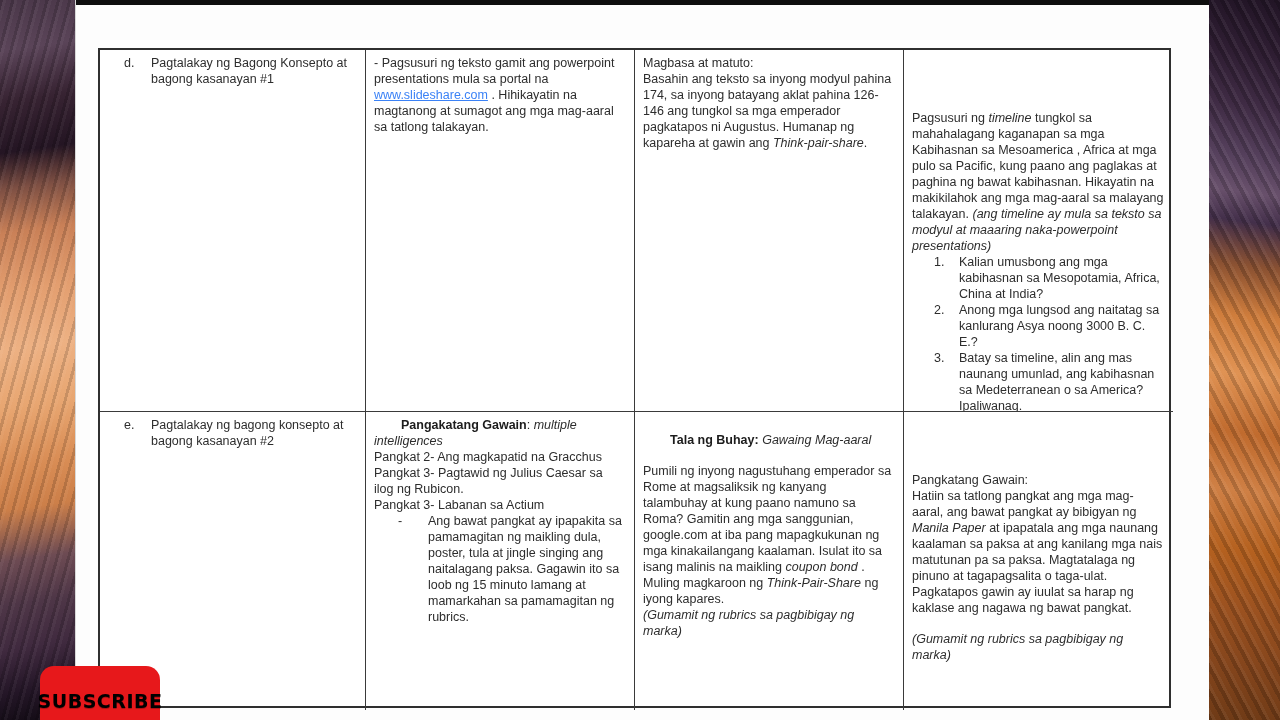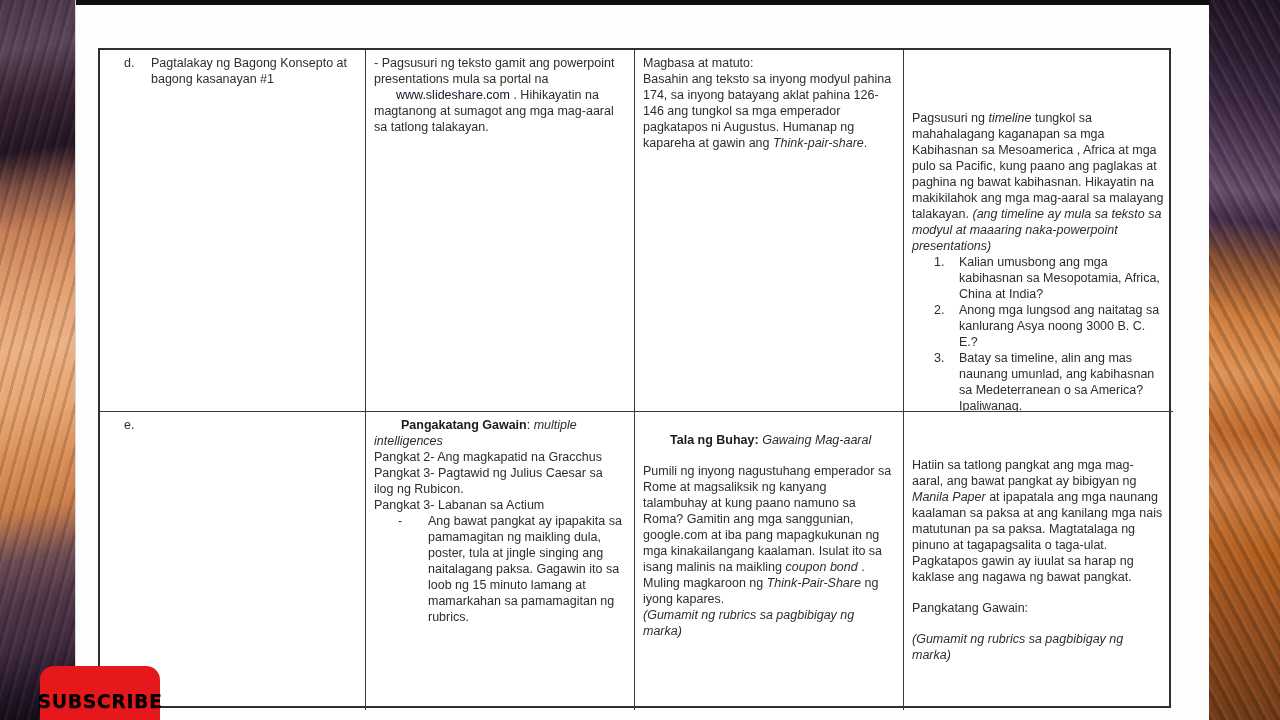--- a/index.html
+++ b/index.html
@@ -69,21 +69,21 @@
   .hang .body{flex:1;}
   .blk.item{padding-left:16px;}
   .blk.item .marker{flex-basis:27px;}
   .blk.num{padding-left:22px;}
   .blk.num .marker{flex-basis:25px;}
   .blk.dash{padding-left:24px;}
   .blk.dash .marker{flex-basis:30px;}
 
   span.b{font-weight:bold;color:#1c1c1c;margin-left:27px;}
   span.i{font-style:italic;}
-  span.lnk{color:#0f172a;cursor:pointer;margin-left:22px;}
+  span.lnk{color:#3b82f6;text-decoration:underline;cursor:pointer;}
 
   
   .subscribe{
     position:absolute;left:40px;top:666px;width:120px;height:69px;
     background:#e7181b;border-radius:14px;
     display:flex;align-items:center;justify-content:center;
     color:#000000;font-weight:800;font-size:19px;letter-spacing:0.5px;
     font-family:"DejaVu Sans",sans-serif;
     cursor:pointer;
     text-shadow:0 1px 0 rgba(0,0,0,0.25);
@@ -129,41 +129,42 @@
           </div>
           <div class="blk num hang">
             <span class="marker">4.</span>
             <span class="body"><span>Anong konklusyon ang iyong mabubuo tungkol sa pag-usbong ng mga kabihasnan sa daigdig?</span></span>
           </div>
         </div>
 
       <div class="cell lastrow">
           <div class="blk item hang">
             <span class="marker">e.</span>
+            <span class="body"><span>Pagtalakay ng bagong konsepto at bagong kasanayan #2</span></span>
           </div>
         </div>
       <div class="cell lastrow">
           <div class="blk"><span class="b">Pangakatang Gawain</span><span>: </span><span class="i">multiple intelligences</span></div>
           <div class="blk"><span>Pangkat 2- Ang magkapatid na Gracchus</span></div>
           <div class="blk"><span>Pangkat 3- Pagtawid ng Julius Caesar sa ilog ng Rubicon.</span></div>
           <div class="blk"><span>Pangkat 3- Labanan sa Actium</span></div>
           <div class="blk dash hang">
             <span class="marker">-</span>
             <span class="body"><span>Ang bawat pangkat ay ipapakita sa pamamagitan ng maikling dula, poster, tula at jingle singing ang naitalagang paksa. Gagawin ito sa loob ng 15 minuto lamang at mamarkahan sa pamamagitan ng rubrics.</span></span>
           </div>
         </div>
       <div class="cell lastrow">
           <div class="blk mt"><span class="b">Tala ng Buhay:</span><span> </span><span class="i">Gawaing Mag-aaral</span></div>
           <div class="blk sp"></div>
           <div class="blk"><span>Pumili ng inyong nagustuhang emperador sa Rome at magsaliksik ng kanyang talambuhay at kung paano namuno sa Roma? Gamitin ang mga sanggunian, google.com at iba pang mapagkukunan ng mga kinakailangang kaalaman. Isulat ito sa isang malinis na maikling </span><span class="i">coupon bond</span><span> . Muling magkaroon ng </span><span class="i">Think-Pair-Share</span><span> ng iyong kapares.</span></div>
           <div class="blk"><span class="i">(Gumamit ng rubrics sa pagbibigay ng marka)</span></div>
         </div>
       <div class="cell lastrow lastcol">
+          <div class="blk mt"><span>Pangkatang Gawain:</span></div>
           <div class="blk"><span> Hatiin sa tatlong pangkat ang mga mag-aaral, ang bawat pangkat ay bibigyan ng </span><span class="i">Manila Paper</span><span> at ipapatala ang mga naunang kaalaman sa paksa at ang kanilang mga nais matutunan pa sa paksa. Magtatalaga ng pinuno at tagapagsalita o taga-ulat. Pagkatapos gawin ay iuulat sa harap ng kaklase ang nagawa ng bawat pangkat.</span></div>
-          <div class="blk mt"><span>Pangkatang Gawain:</span></div>
           <div class="blk sp"></div>
           <div class="blk"><span class="i">(Gumamit ng rubrics sa pagbibigay ng marka)</span></div>
         </div>
     </div>
   </div>
 
   <div class="subscribe">SUBSCRIBE</div>
 </div>
 
 </body></html>

